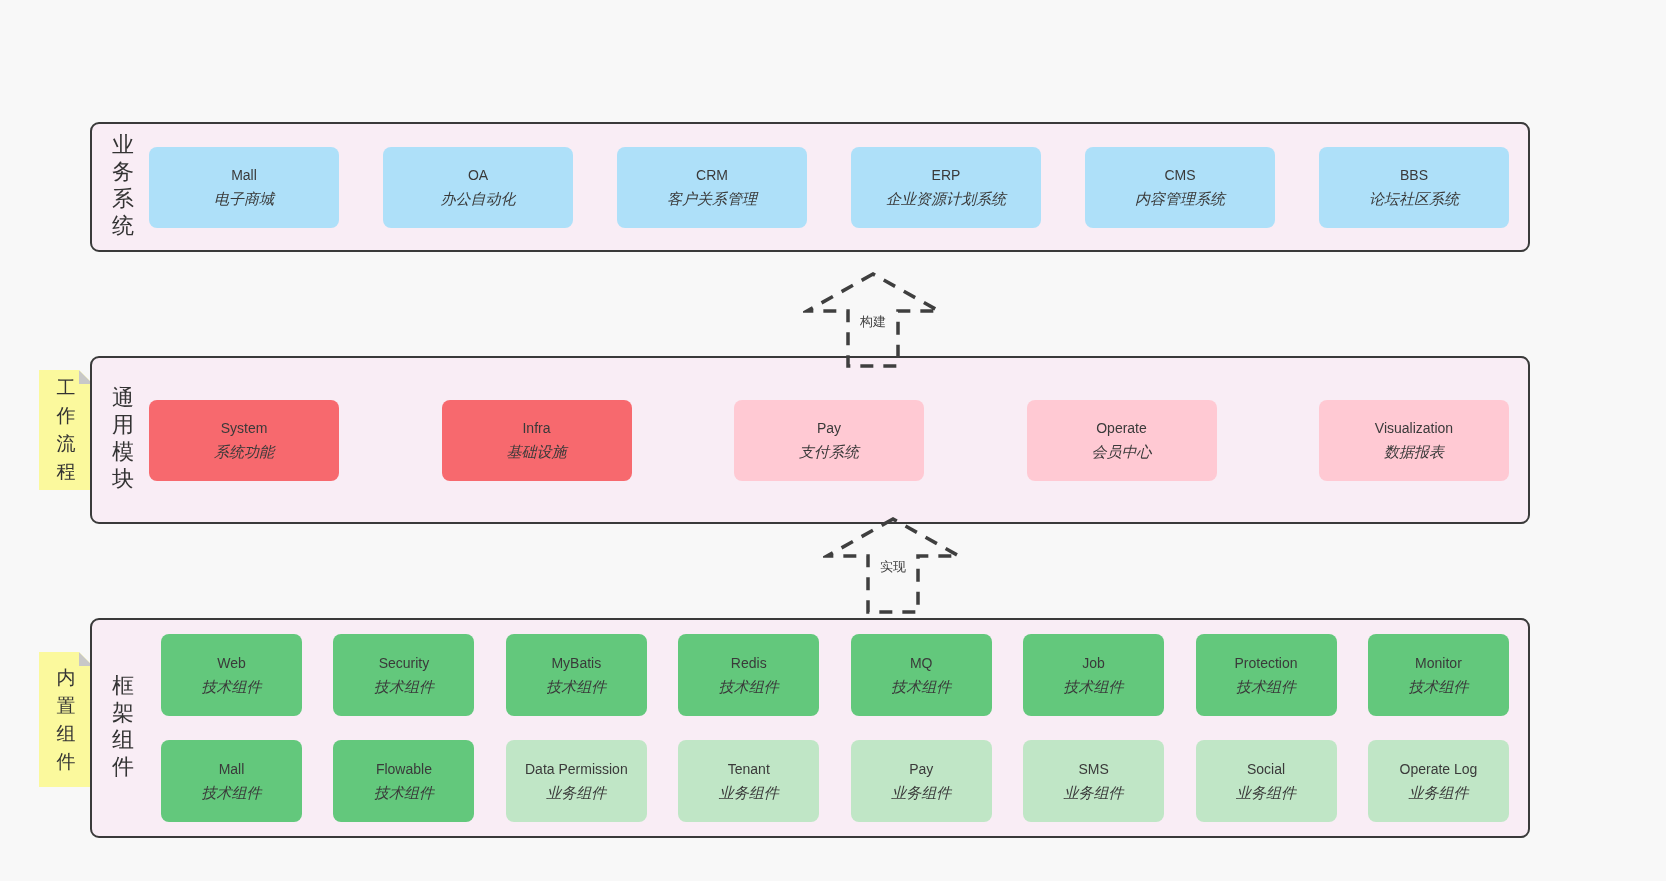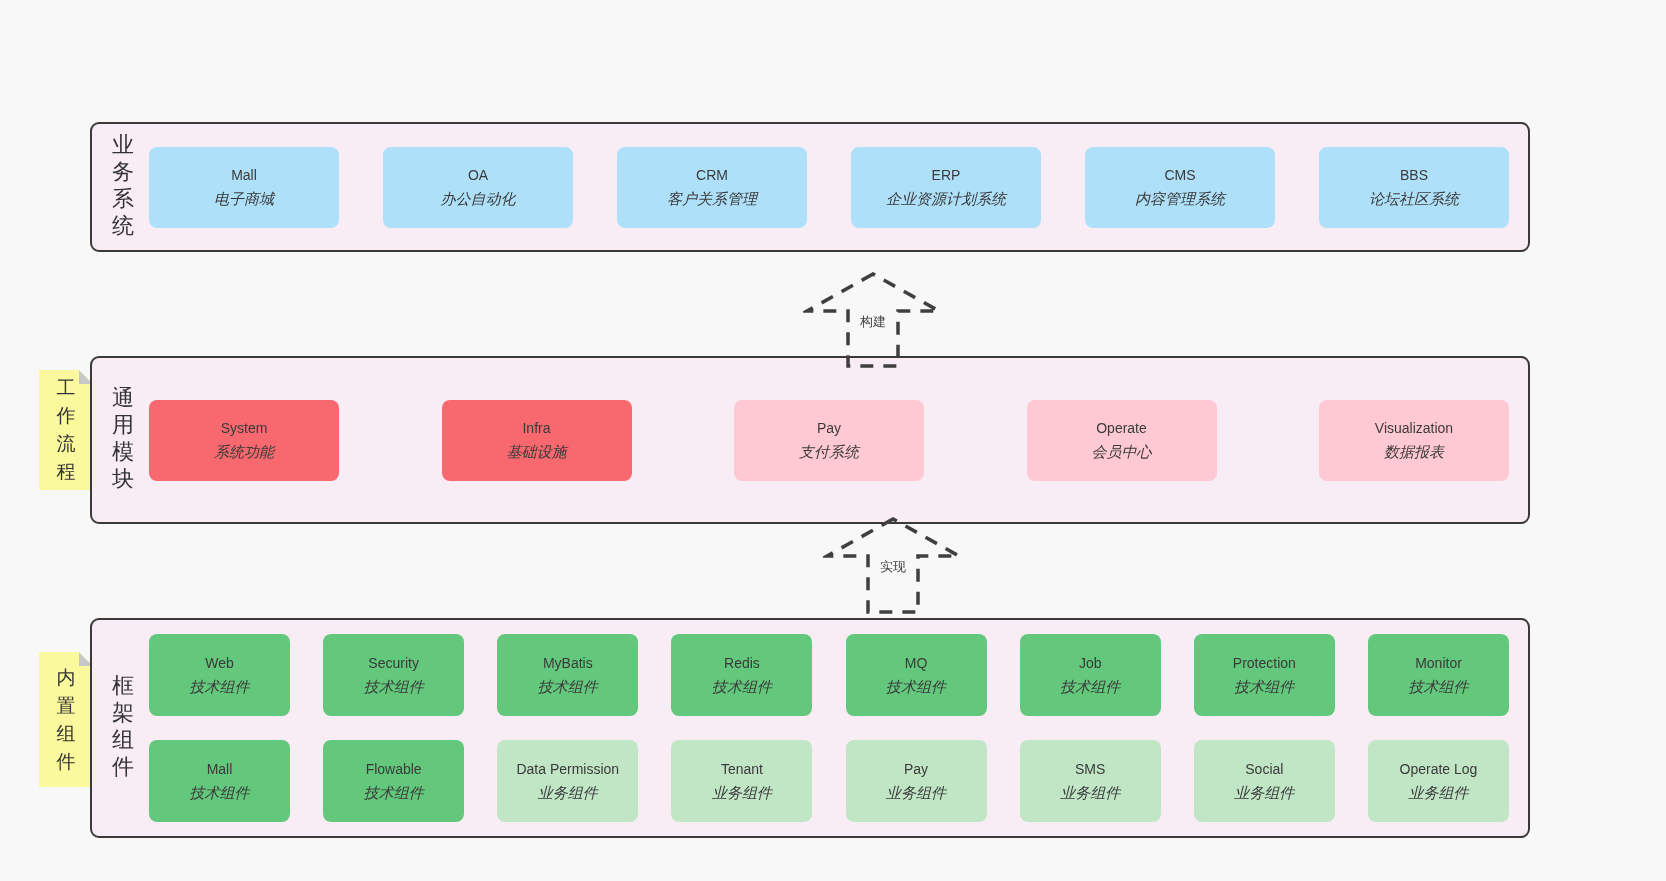--- a/index.html
+++ b/index.html
@@ -51,21 +51,21 @@
   
   .box{
     height:82px;
     border-radius:8px;
     display:flex;flex-direction:column;
     align-items:center;justify-content:center;
     text-align:center;
     padding:0 6px;box-sizing:border-box;
   }
   .wide .box{width:190px;height:81px;}
-  .narrow .box{width:141px;}
+  .narrow .box{width:141px;margin-left:12px;}
   .box-title{font-size:14px;line-height:24px;}
   .box-subtitle{font-size:15px;line-height:24px;font-style:italic;}
   .narrow .box-title,.narrow .box-subtitle{line-height:23px;}
   .box.blue{background:var(--blue,#aee0f9);}
   .box.red{background:var(--red,#f7696e);}
   .box.pink{background:var(--pink,#ffc9d3);}
   .box.green{background:var(--green,#63c87c);}
   .box.light_green{background:var(--light-green,#c0e6c6);}
   
   .sticky{

